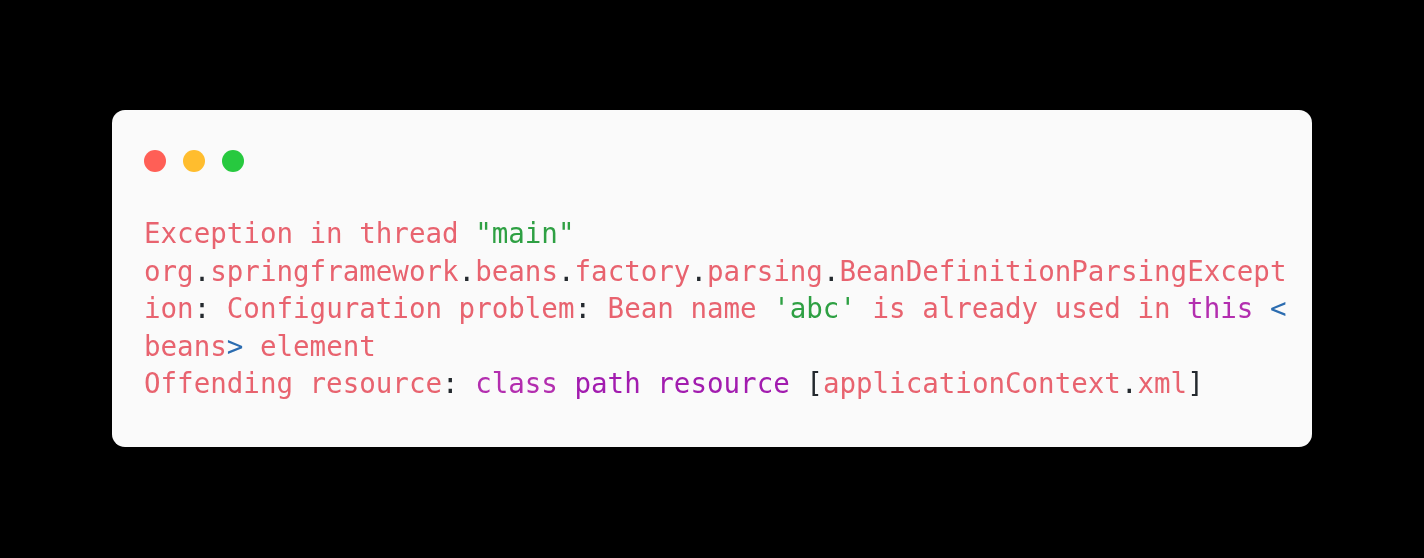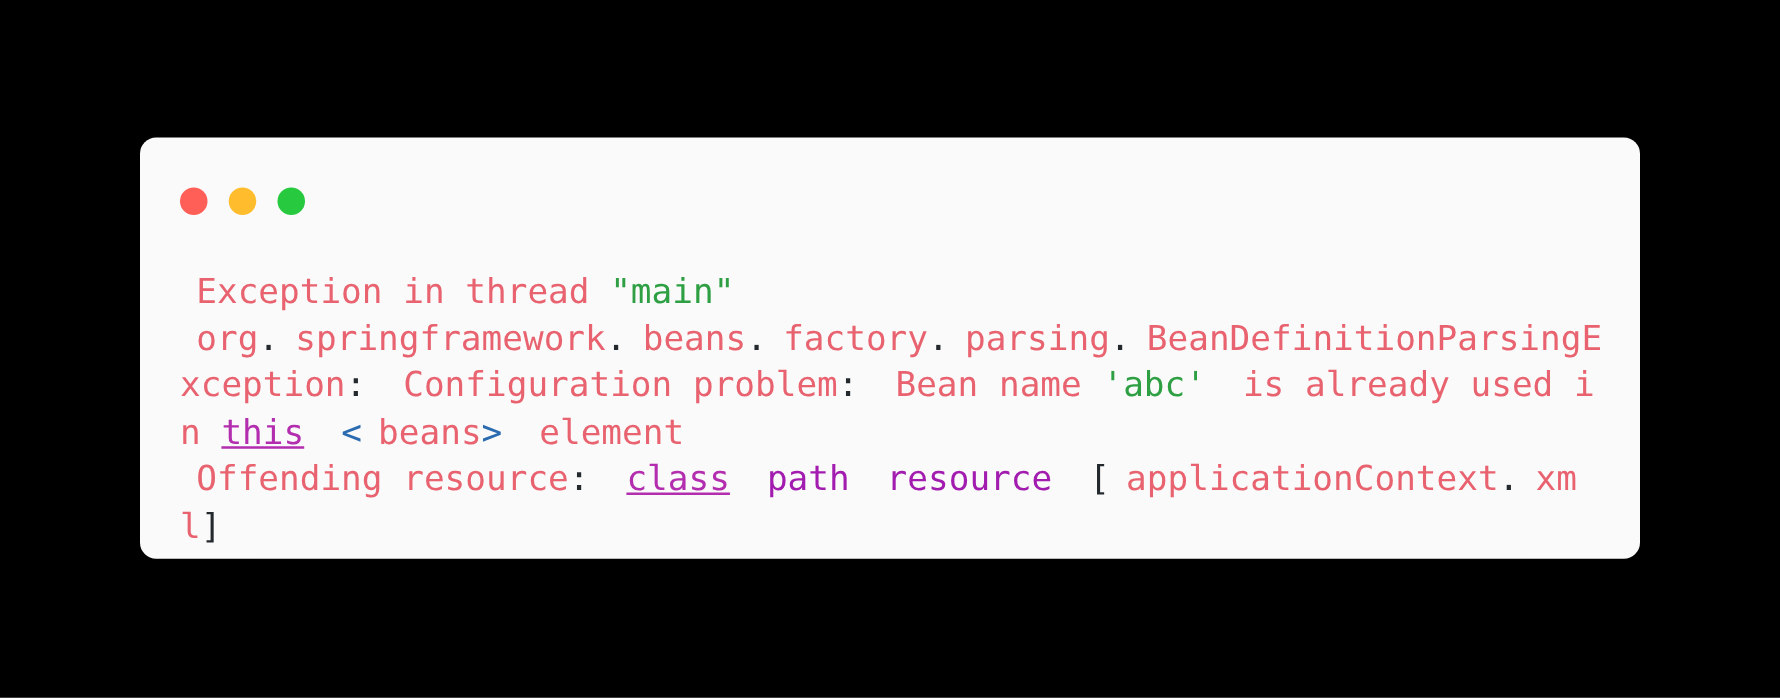--- a/index.html
+++ b/index.html
@@ -70,23 +70,23 @@
     font-size: 27.5px;
     line-height: 37.5px;
     letter-spacing: 0px;
     white-space: pre-wrap;
     word-break: break-all;
     color: #24292E;
   }
   .code-line { display: block; }
 
   
-  .tok-err    { color: #E8636F; margin-left: 13px; }   
+  .tok-err    { color: #E8636F; }   
   .tok-str    { color: #2EA043; }   
-  .tok-kw     { color: #B32EAF; text-decoration: underline; }   
+  .tok-kw     { color: #B32EAF; }   
   .tok-ident  { color: #a21caf; }   
   .tok-tag    { color: #2B6CB0; }   
   .tok-punc   { color: #24292E; }   
 </style>
 </head>
 <body style="background: rgb(0, 0, 0);">
 
 <div class="card" style="background: rgb(250, 250, 250);">
 
   <div class="titlebar">

